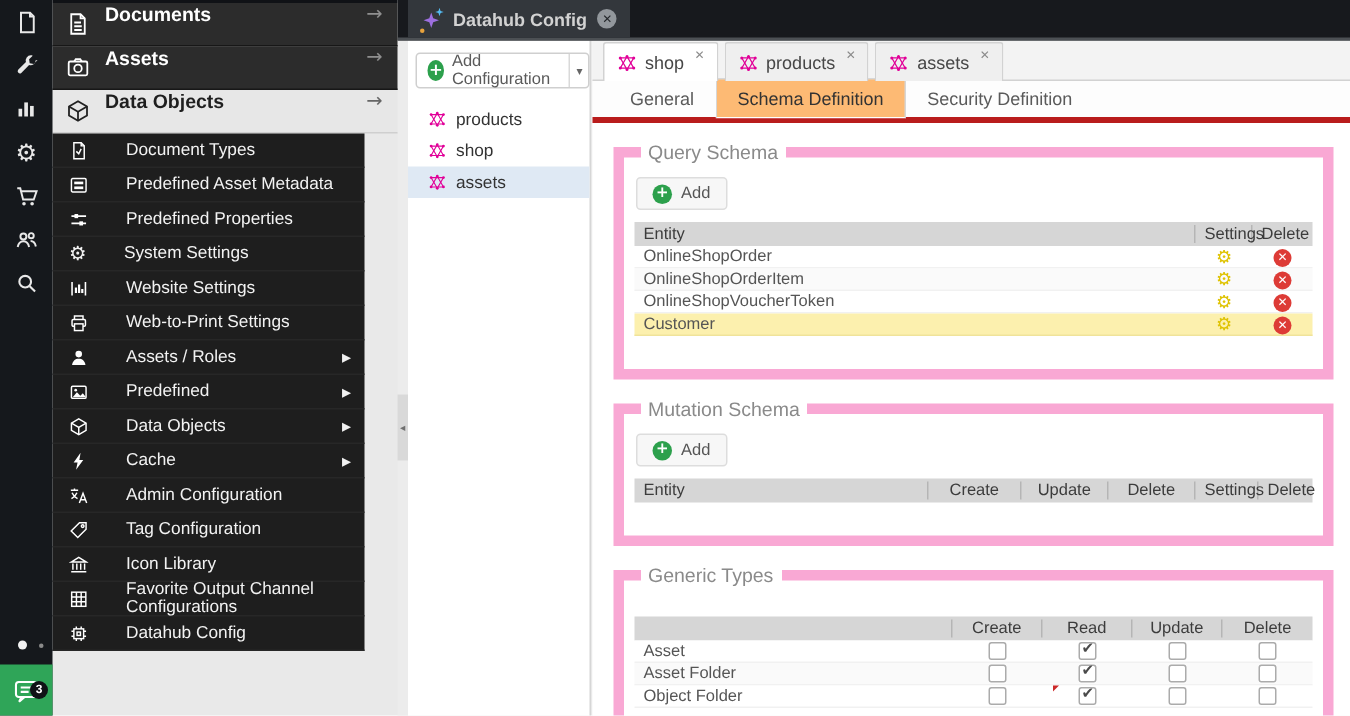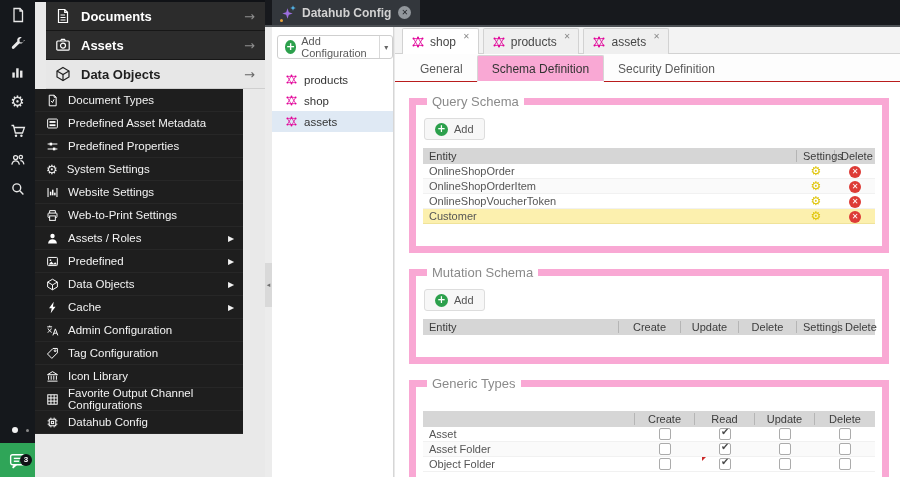--- a/index.html
+++ b/index.html
@@ -19,27 +19,27 @@
   .dots { position:absolute; left:12px; top:426px; width:22px; height:8px; }
   .dot1 { position:absolute; left:0; top:1px; width:6px; height:6px; border-radius:50%; background:#f2f2f2; }
   .dot2 { position:absolute; left:14px; top:3px; width:3px; height:3px; border-radius:50%; background:#8a8a8a; }
   .chatbtn { position:absolute; left:0; top:443px; width:35px; height:34px; background:#2fa558; display:flex; align-items:center; justify-content:center; }
   .chatbadge { position:absolute; right:3px; top:11px; width:12px; height:12px; border-radius:50%; background:#101216; color:#fff; font-size:8px; line-height:12px; text-align:center; font-weight:bold; }
 
   
   .sidebar { position:absolute; left:35px; top:0; width:230px; z-index:4; }
   .acc-gap { height:2px; background:#101216; }
   .acc-header { height:29px; background:#2c2c2c; border-bottom:1px solid #171717;
-    display:flex; align-items:center; gap:10px; padding:0 10px 0 9px;
-    color:#fff; font-size:13px; font-weight:bold;margin-left:11px; }
+    display:flex; gap:10px; padding:0 10px 0 9px;
+    color:#fff; font-size:13px; font-weight:bold; }
   .acc-header .arrow { margin-left:auto; color:#8f8f8f; font-weight:normal; font-size:13px; }
   .acc-header.active { background:#e7e7e7; color:#1f1f1f; border-bottom:1px solid #cfcfcf; }
   .acc-header.active .arrow { color:#666; }
   .submenu { width:208px; background:#1e1e1e; }
-  .sub-item { height:23px; display:flex; align-items:center; gap:9px; padding:0 9px 0 11px;
+  .sub-item { height:23px; display:flex; align-items:center; gap:25px; padding:0 9px 0 11px;
     color:#f2f2f2; font-size:11.5px; border-bottom:1px solid #272727; }
   .sub-item .expand { margin-left:auto; color:#b5b5b5; font-size:9px; }
   .sub-item .uglyph { font-size:12px; color:#f2f2f2; }
 
   
   .topbar { position:absolute; left:265px; right:0; top:0; height:27px; background:#17191d;
     box-shadow: inset 0 -2px 0 #4c5054; display:flex; align-items:stretch; z-index:3; }
   .dh-tab { margin-left:7px; display:flex; align-items:center; gap:7px; padding:0 9px;
     background:#33373c; color:#d2d2d2; font-size:12px; font-weight:bold; height:25px; }
   .dh-close { width:13px; height:13px; border-radius:50%; background:#92979c; color:#23262a;
@@ -71,25 +71,25 @@
 
   
   .main { position:absolute; left:395px; top:27px; right:0; bottom:0; background:#fff; z-index:1; }
   .tabstrip { height:27px; background:#f3f3f3; border-bottom:1px solid #d2d2d2;
     display:flex; align-items:flex-end; padding-left:7px; gap:4px; }
   .tab { height:26px; display:flex; align-items:center; gap:6px; padding:0 8px 0 9px;
     border:1px solid #d2d2d2; border-bottom:none; border-radius:2px 2px 0 0;
     background:#efefef; font-size:12px; color:#474747; position:relative; margin-bottom:-1px; }
   .tab.active { background:#fff; z-index:2; }
   .tab .tab-x { font-size:8px; color:#8a8a8a; align-self:flex-start; margin-top:3px; margin-left:1px; }
-  .subtabs { height:28px; border-bottom:1px solid #b91c1c; display:flex; align-items:flex-end;
+  .subtabs { height:28px; border-bottom:4px solid #b91c1c; display:flex; align-items:flex-end;
     padding-left:11px; background:#fdfdfd; }
   .subtab { height:27px; display:flex; align-items:center; padding:0 14px; font-size:12px;
     color:#5a5a5a; margin-bottom:-1px; }
-  .subtab.active { border:1px solid #d6d6d6; border-bottom:1px solid #fff; background:#f9a8d4;
+  .subtab.active { border:1px solid #d6d6d6; border-bottom:1px solid #fff; background:#fdba74;
     color:#333; border-radius:2px 2px 0 0; }
   .content { position:absolute; top:55px; left:0; right:0; bottom:0; background:#fff; overflow:hidden; }
 
   fieldset { border:7px solid #f9a8d4; margin:12px 11px 0 14px; padding:4px 7px 22px; }
   fieldset legend { color:#8a8a8a; font-size:13px; padding:0 5px; margin-left:4px; }
   .addbtn { display:inline-flex; align-items:center; gap:6px; height:22px; padding:0 10px;
     border:1px solid #ddd; background:#f7f7f7; border-radius:3px; font-size:11px; color:#555;
     margin:5px 0 8px 1px; }
   .addbtn .plus-circle { width:13px; height:13px; line-height:12px; font-size:10px; }
 

